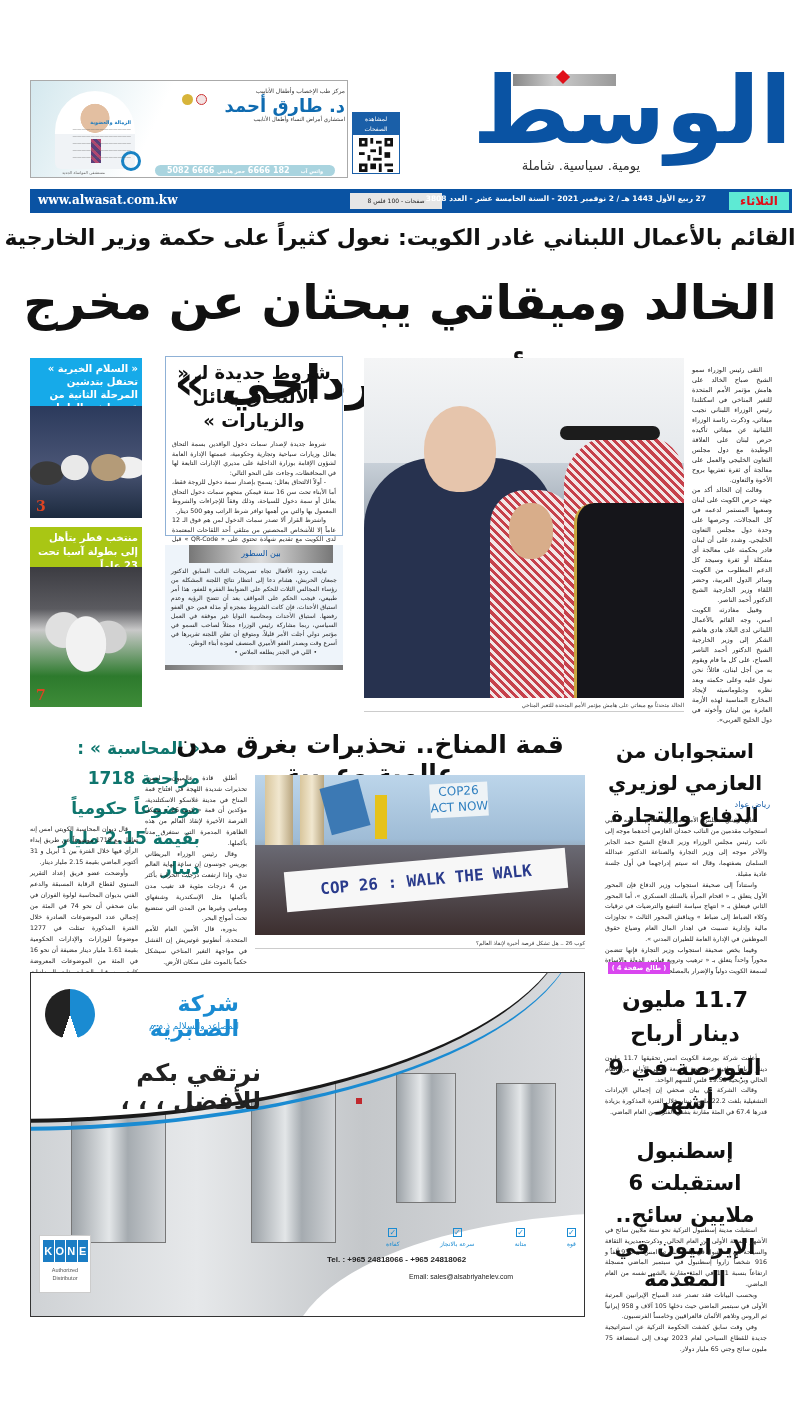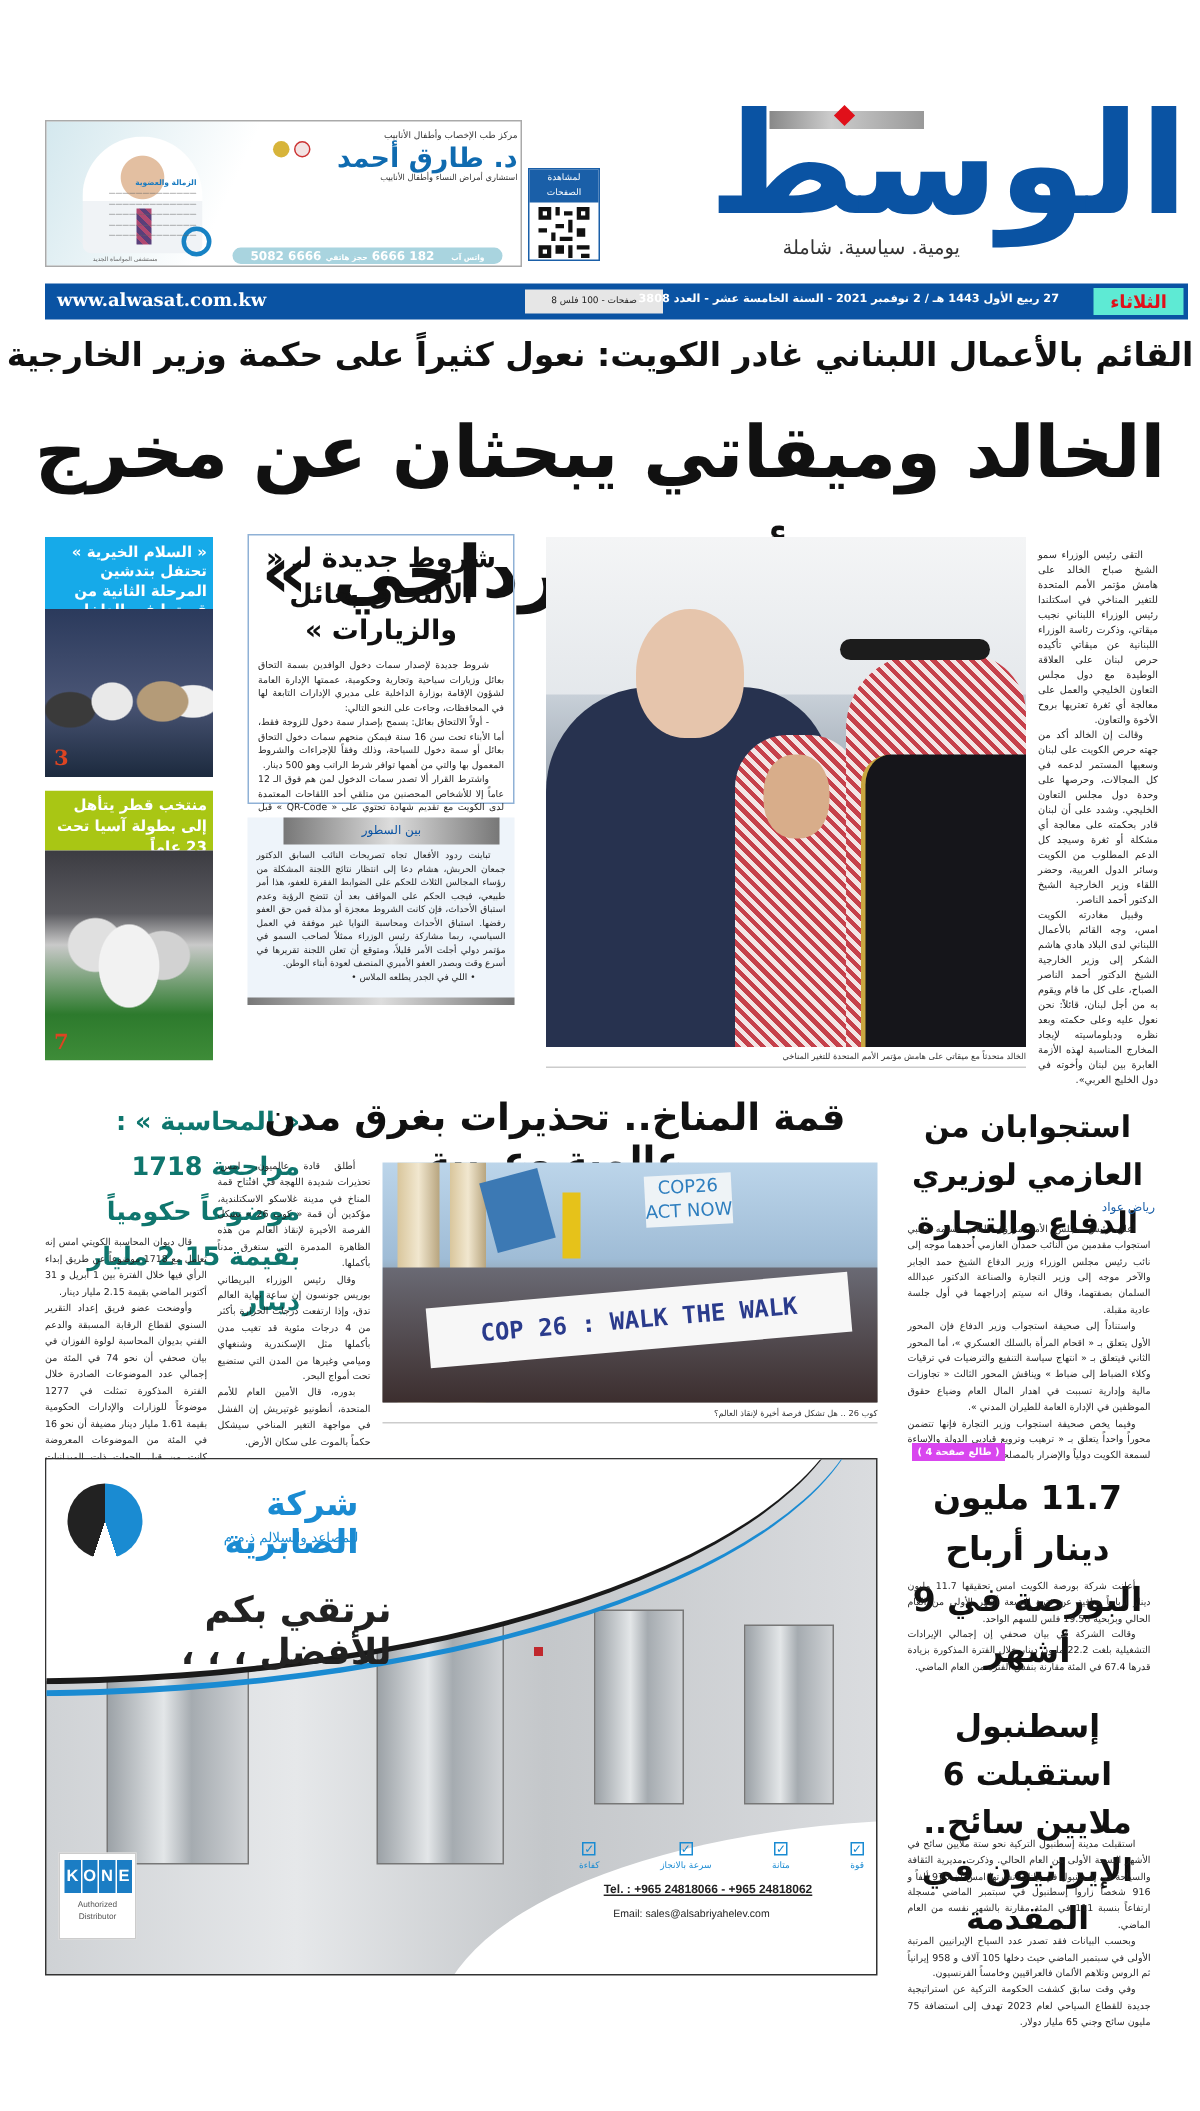--- a/index.html
+++ b/index.html
@@ -94,21 +94,21 @@
   #ad-white-top { left: -20px; top: -60px; width: 560px; height: 210px; background: #fff; border-bottom: 4px solid #1a1a1a; border-radius: 0 0 100% 0; }
   #ad-blue-line { left: -20px; top: -52px; width: 568px; height: 210px; border-bottom: 4px solid #1a8bd2; border-radius: 0 0 100% 0; }
   #ad-bottom-white { left: 260px; top: 240px; width: 340px; height: 140px; background: #fff; border-radius: 100% 0 0 0; }
   #ad-logo-shape { left: 14px; top: 16px; width: 50px; height: 50px; border-radius: 50%; background: conic-gradient(#1a8bd2 0 45%, #fff 45% 55%, #222 55% 100%); }
   #ad-company { left: 68px; top: 18px; width: 140px; font-size: 22px; color: #1a8bd2; font-weight: bold; direction: rtl; text-align: right; }
   #ad-company-sub { left: 68px; top: 48px; width: 140px; font-size: 9px; color: #1a8bd2; direction: rtl; text-align: right; }
   #ad-slogan { left: 30px; top: 86px; width: 200px; font-size: 24px; color: #222; font-weight: bold; direction: rtl; text-align: right; }
   #ad-features { left: 355px; top: 255px; width: 190px; display: flex; direction: rtl; justify-content: space-between; }
   .feature { text-align: center; font-size: 6px; color: #1a8bd2; }
   .feature .check { display: block; width: 9px; height: 9px; margin: 0 auto 3px; border: 1px solid #1a8bd2; color: #1a8bd2; font-size: 8px; line-height: 7px; }
-  #ad-tel { left: 321px; top: 282px; width: 240px; font-size: 8px; font-weight: bold; color: #222; text-align: center; direction: ltr; font-family: "Liberation Sans", sans-serif; text-decoration: underline; }
+  #ad-tel { left: 296px; top: 282px; width: 240px; font-size: 8px; font-weight: bold; color: #222; text-align: left; direction: ltr; font-family: "Liberation Sans", sans-serif; }
   #ad-email { left: 310px; top: 300px; width: 240px; font-size: 7px; color: #222; text-align: center; direction: ltr; font-family: "Liberation Sans", sans-serif; }
   #kone-box { left: 8px; top: 262px; width: 52px; height: 58px; background: #fff; border: 1px solid #ccc; }
   #kone-letters { left: 3px; top: 4px; width: 46px; height: 22px; display: flex; }
   #kone-letters span { flex: 1; background: #1b7dc4; color: #fff; font-size: 11px; font-weight: bold; text-align: center; line-height: 22px; margin-right: 1px; font-family: "Liberation Sans", sans-serif; }
   #kone-sub { left: 0; top: 30px; width: 50px; font-size: 5.5px; color: #555; text-align: center; line-height: 8px; font-family: "Liberation Sans", sans-serif; }
   .elev-door { background: linear-gradient(90deg,#9ca2a7,#e3e6e8 40%,#a5abb0 60%,#d0d3d6); border: 1px solid #777; }
 
   
   .fig { position: absolute; }
 </style>

